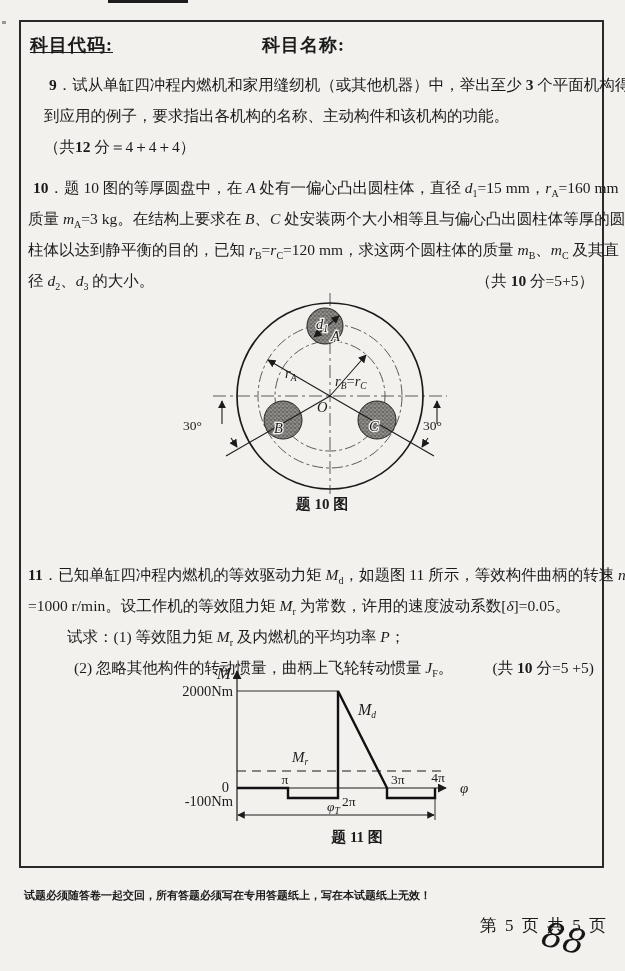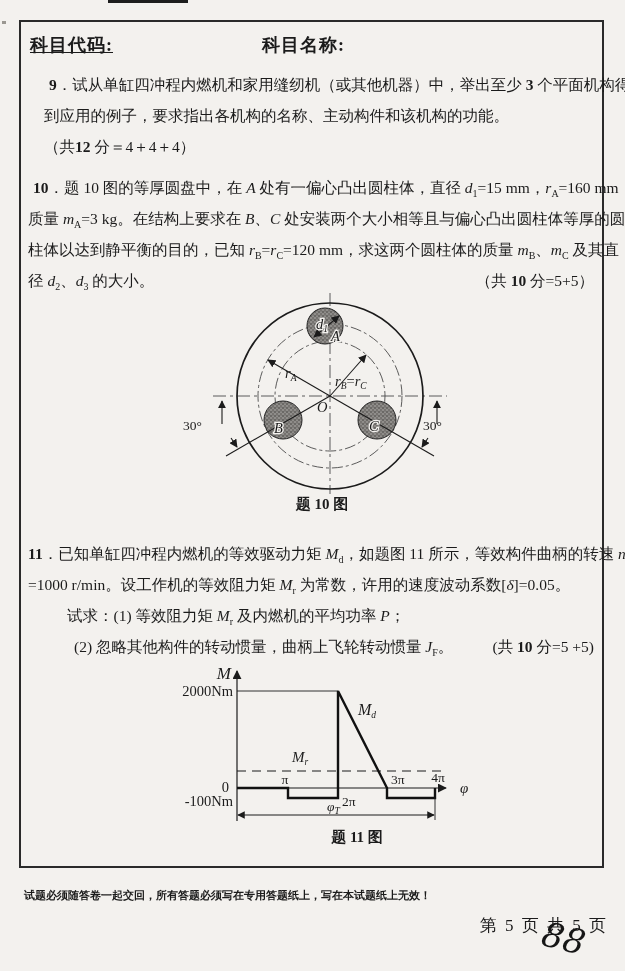--- a/index.html
+++ b/index.html
@@ -111,21 +111,21 @@
   <text class="flab fit" x="115" y="87" font-size="16"><tspan>r</tspan><tspan class="svgsub" dy="3">A</tspan></text>
   <text class="flab fit" x="165" y="95" font-size="15"><tspan>r</tspan><tspan class="svgsub" dy="3">B</tspan><tspan dy="-3" style="font-style:normal">=</tspan><tspan>r</tspan><tspan class="svgsub" dy="3">C</tspan></text>
   <text class="flab fit" x="147" y="121">O</text>
   <text class="flab fit halo" x="104" y="142">B</text>
   <text class="flab fit halo" x="199" y="140">C</text>
   <text class="fsm" x="13" y="139">30°</text>
   <text class="fsm" x="253" y="139">30°</text>
   <text class="fcap" x="152" y="218" text-anchor="middle">题 10 图</text>
 </svg>
 
-<div class="para" style="top:538px;">
+<div class="para" style="top:559px;">
   <div class="pline"><b>11</b>．已知单缸四冲程内燃机的等效驱动力矩 <i>M</i><sub>d</sub>，如题图 11 所示，等效构件曲柄的转速 <i>n</i></div>
   <div class="pline">=1000 r/min。设工作机的等效阻力矩 <i>M</i><sub>r</sub> 为常数，许用的速度波动系数[<i>δ</i>]=0.05。</div>
   <div class="pline ind-try">试求：(1) 等效阻力矩  <i>M</i><sub>r</sub> 及内燃机的平均功率 <i>P</i>；</div>
   <div class="pline between ind-sub">
     <span>(2) 忽略其他构件的转动惯量，曲柄上飞轮转动惯量 <i>J</i><sub>F</sub>。</span>
     <span>(共 <b>10</b> 分=5 +5)</span>
   </div>
 </div>
 
 <svg class="fig" style="left:155px;top:663px;" width="350" height="190" viewBox="0 0 350 190">

